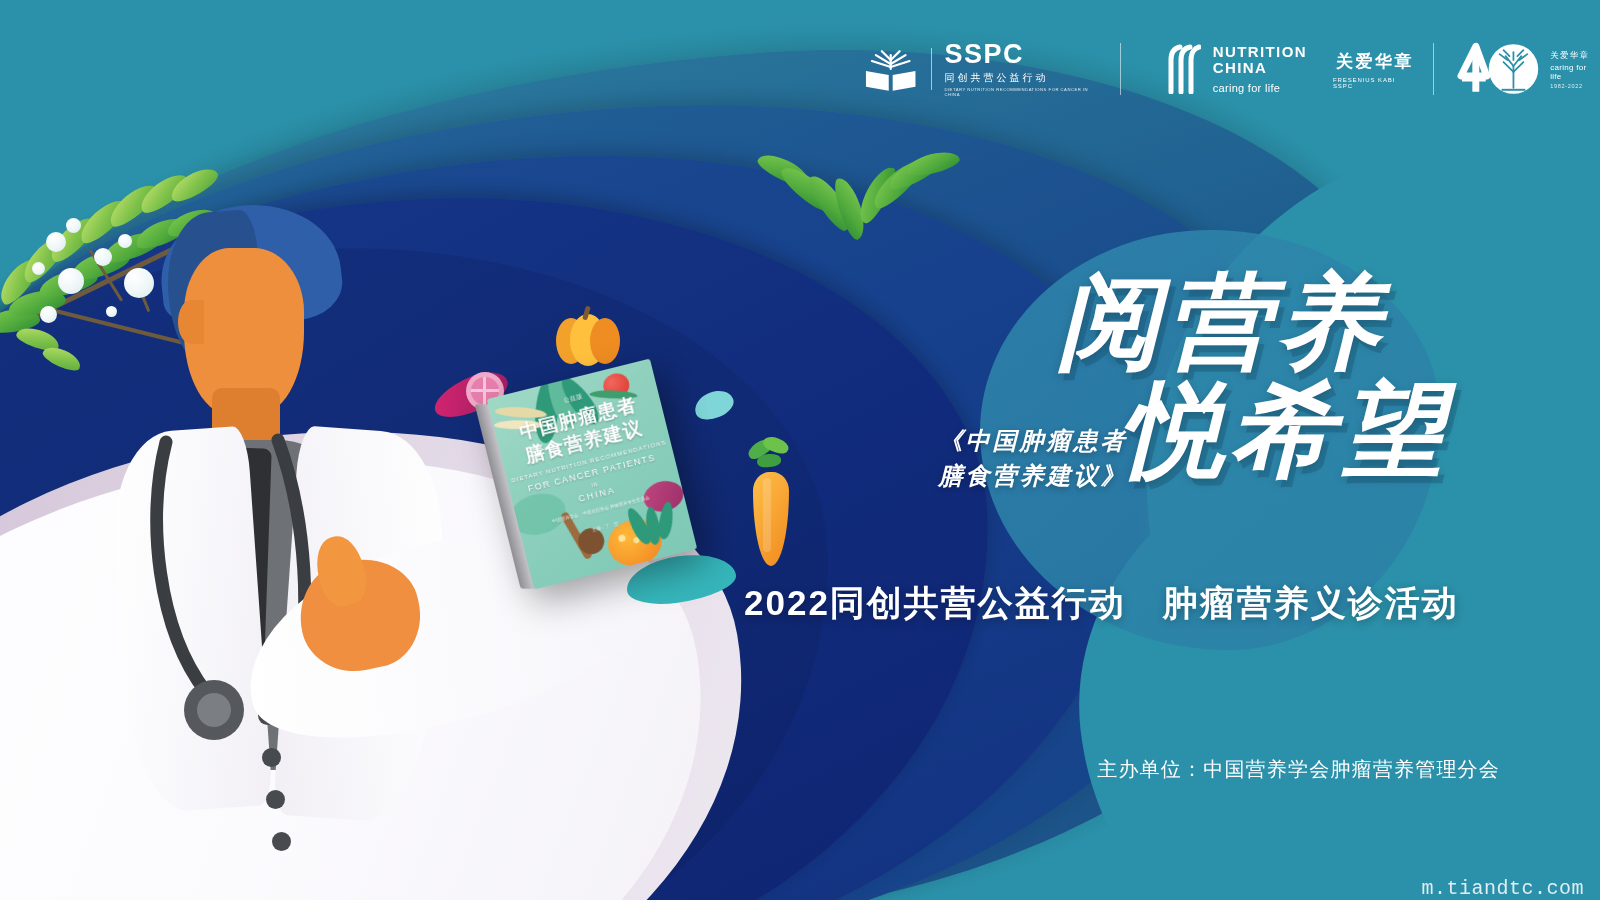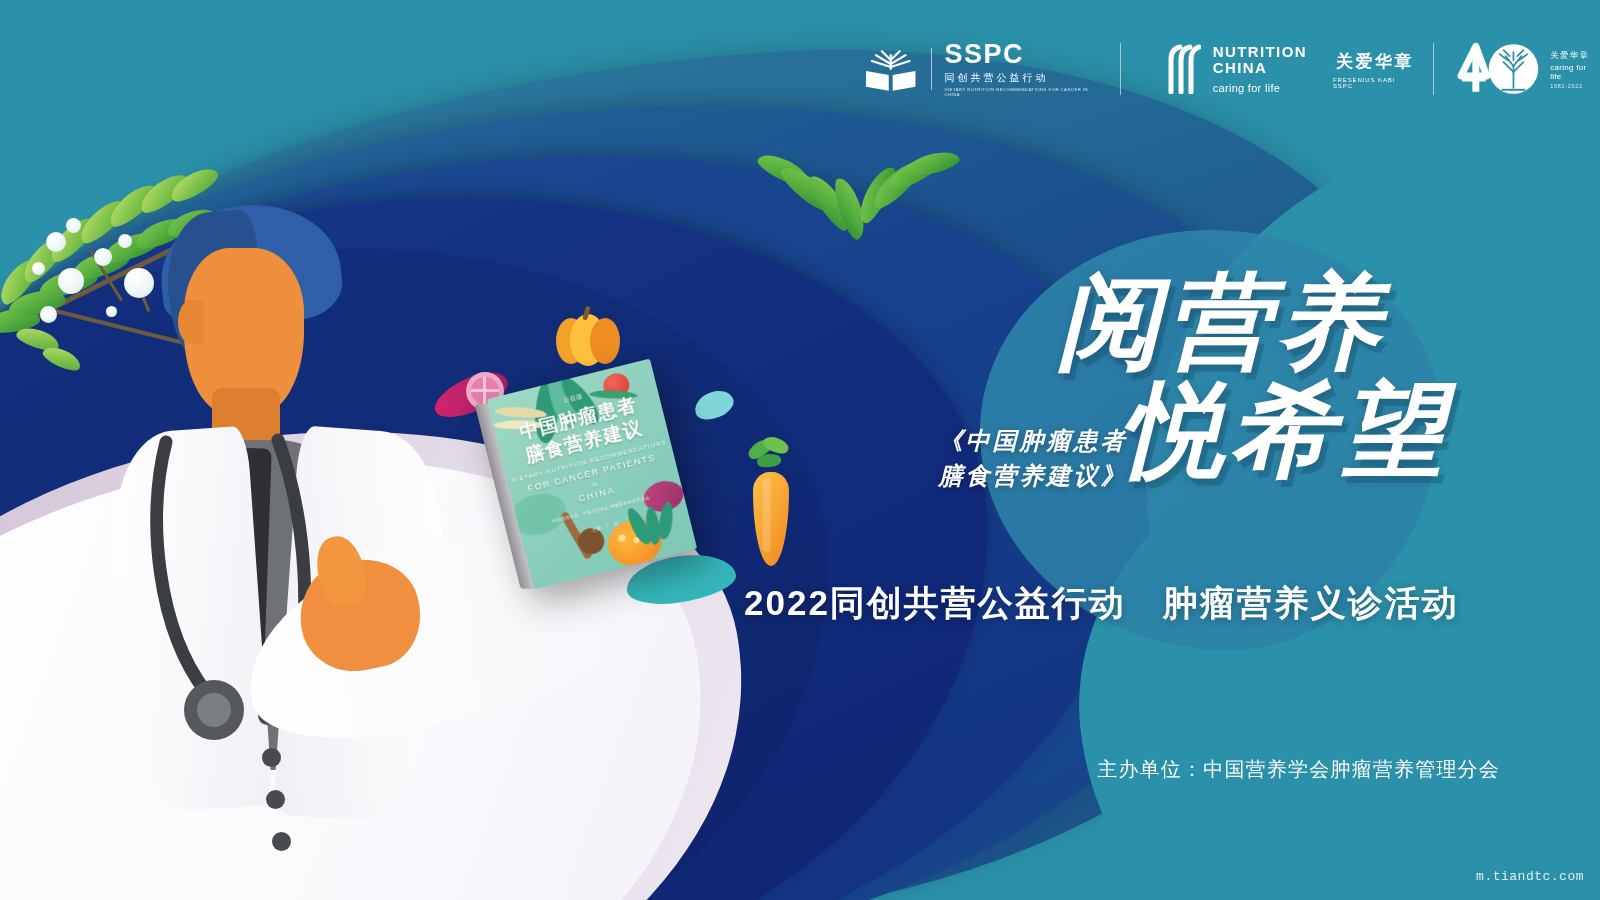--- a/index.html
+++ b/index.html
@@ -220,22 +220,22 @@
   .mt-2 { color:#ffffff; margin-top:6px; margin-left:64px;
       text-shadow:5px 7px 0 rgba(20,70,100,.30), 0 3px 10px rgba(0,0,0,.18); }
 
   .event { position:absolute; left:744px; top:580px; color:#fff;
       font-size:35px; font-weight:bold; letter-spacing:2px; white-space:nowrap;
       text-shadow:0 2px 8px rgba(0,0,0,.3); }
 
   .orgs { position:absolute; right:100px; top:752px; text-align:right; color:#fff;
       font-size:20px; line-height:1.75; letter-spacing:1.2px; }
 
-  .wm { position:absolute; right:16px; bottom:16px; color:rgba(255,255,255,.85);
-      font-family:"Liberation Mono","DejaVu Sans Mono",monospace; font-size:13px;
+  .wm { position:absolute; right:16px; bottom:0; color:rgba(255,255,255,.85);
+      font-family:"Liberation Mono","DejaVu Sans Mono",monospace; font-size:20px;
       letter-spacing:.5px; }
 </style>
 </head>
 <body>
 
 <div id="poster">
 
   <div class="wave w1"></div>
   <div class="wave w2"></div>
   <div class="wave w3"></div>

